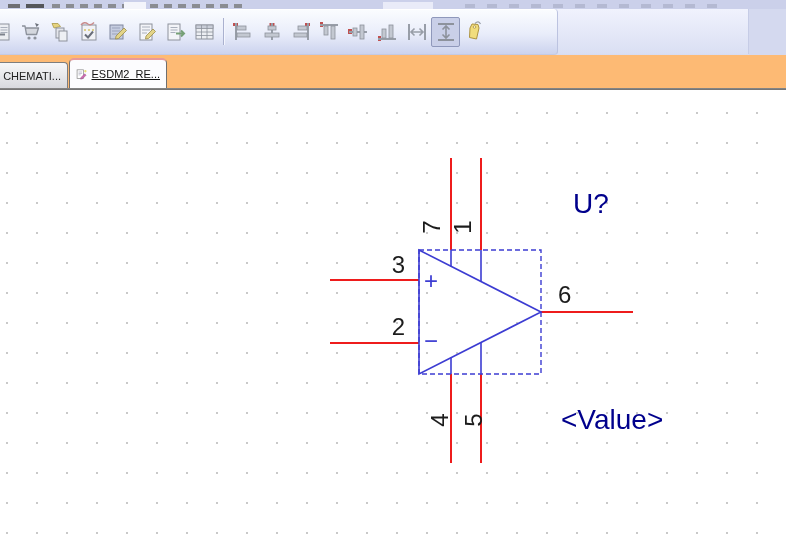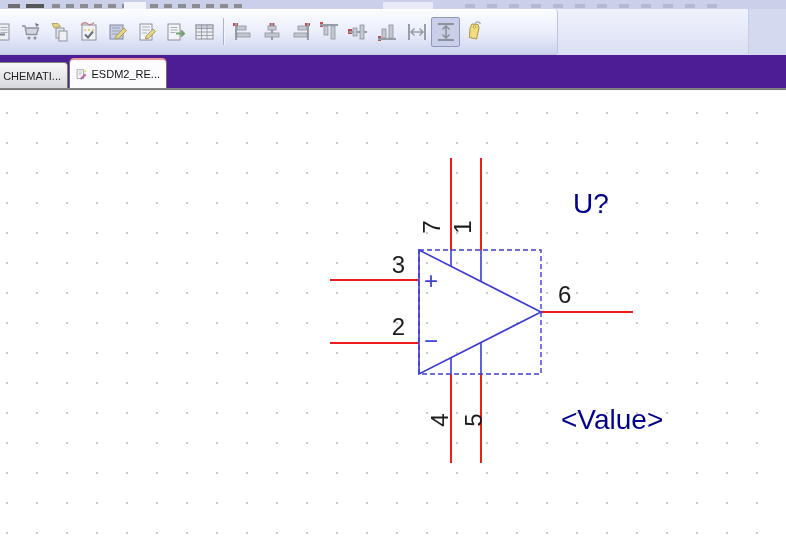--- a/index.html
+++ b/index.html
@@ -21,28 +21,28 @@
                  display:flex;align-items:center;overflow:hidden;}
   .zone2{position:absolute;top:0;left:558px;width:190px;height:45px;
          background:linear-gradient(#f0f2fd,#dadff3);border-right:1px solid #c6cce6;}
   .zone3{position:absolute;top:0;left:749px;width:37px;height:46px;background:#d4d9ef;}
   .tbtn{width:29px;height:30px;flex:0 0 auto;display:flex;align-items:center;justify-content:center;}
   .tbtn.clip{margin-left:-13px;}
   .tbtn.sel{background:#c9cfe8;border:1px solid #8f98bb;border-radius:2px;width:27px;height:28px;}
   .tsep{width:1px;height:27px;background:#aab1cf;box-shadow:1px 0 0 #f4f6fe;margin:0 4px;flex:0 0 auto;}
 
   
-  .tabbar{position:absolute;top:55px;left:0;width:786px;height:33px;background:#4c1d95;}
+  .tabbar{position:absolute;top:55px;left:0;width:786px;height:33px;background:#fdba74;}
   .tab{position:absolute;bottom:0;display:flex;align-items:center;font-size:11px;box-sizing:border-box;}
   .tab.inactive{left:-8px;width:76px;height:26px;justify-content:flex-end;padding-right:6px;
         color:#222;background:linear-gradient(#f7f7f8,#d8d9de);
         border:1px solid #7e7e7e;border-bottom:none;border-radius:4px 4px 0 0;}
   .tab.active{left:69px;width:98px;height:30px;gap:4px;padding:0 6px;color:#111;
         background:#fcfcfe;border:1px solid #6f6f6f;border-bottom:none;
-        border-top:2px solid #e89a9a;border-radius:5px 5px 0 0;}
+        border-top:2px solid #e89a9a;border-radius:5px 5px 0 0;text-decoration:underline;}
   .sepline{position:absolute;top:88px;left:0;width:786px;height:2px;
            background:linear-gradient(#8a8a8a,#6f6f6f);}
 
   
   .canvas{position:absolute;top:90px;left:0;width:786px;height:447px;background-color:#fff;
           background-image:radial-gradient(#c9c9c9 1px,rgba(0,0,0,0) 1.1px);
           background-size:30px 30px;background-position:22px 8px;}
   .canvas svg{position:absolute;top:0;left:0;}
   svg text{font-family:"Liberation Sans",sans-serif;}
 </style>

